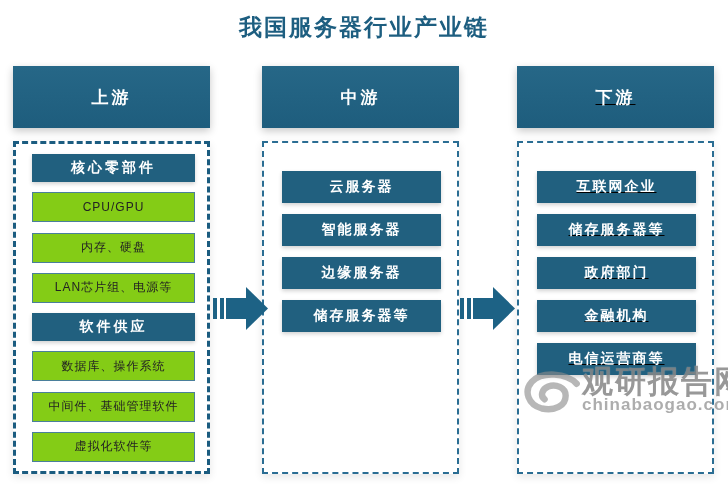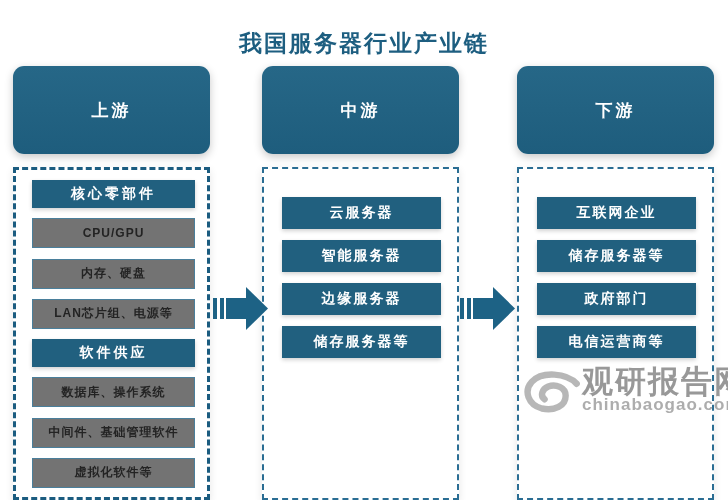--- a/index.html
+++ b/index.html
@@ -1,55 +1,54 @@
 <!DOCTYPE html>
 <html><head>
 <meta charset="utf-8">
 <style>
   html,body { margin:0; padding:0; background:#ffffff; }
   .canvas {
     position:relative; width:728px; height:500px; background:#ffffff;
     overflow:hidden; font-family:"Liberation Sans", sans-serif;
   }
   .title {
-    position:absolute; top:28px; left:0; width:100%; text-align:center;
+    position:absolute; top:12px; left:0; width:100%; text-align:center;
     font-size:23px; font-weight:bold; color:#1d5e80; letter-spacing:2px;
     font-family:Liberation Serif, serif; margin:0;
   }
   .col { position:absolute; top:66px; width:197px; }
   .col-left  { left:13px; }
   .col-mid   { left:262px; }
-  .col-right { left:517px; }
+  .col-right { left:517px;text-decoration:underline; }
   .col-header {
-    height:88px; background:linear-gradient(180deg,#266787,#1e5d7d);
+    height:62px; background:linear-gradient(180deg,#266787,#1e5d7d);
     color:#fff; display:flex; align-items:center; justify-content:center;
     font-size:17px; font-weight:bold; letter-spacing:3px;
     box-shadow:0 3px 8px rgba(0,0,0,0.22);
-    border-radius:11px;
   }
   .dashed-box {
     margin-top:13px; height:333px; background:#fff; box-sizing:border-box;
     box-shadow:0 3px 8px rgba(0,0,0,0.10);
   }
   .thick { border:3px dashed #1b5c80; }
   .thin  { border:2px dashed #2a6d93; }
   .stack-upstream {
     height:100%; box-sizing:border-box; padding:10px 12px 9px 16px;
     display:flex; flex-direction:column; justify-content:space-between;text-align:right;
   }
   .group-header {
     background:#21607f; color:#fff; height:28px; flex:0 0 28px;
     display:flex; align-items:center; justify-content:center;
     font-size:14px; font-weight:bold; letter-spacing:3px;
     box-shadow:0 2px 4px rgba(0,0,0,0.18);
   }
   .white-item {
-    background:#737373; border:1px solid #4a7f9b; height:30px; flex:0 0 30px;
+    background:#84cc16; border:1px solid #4a7f9b; height:30px; flex:0 0 30px;
     box-sizing:border-box; display:flex; align-items:center; justify-content:center;
-    font-size:12px; font-weight:bold; color:#232323; letter-spacing:1px;
+    font-size:12px; font-weight:normal; color:#232323; letter-spacing:1px;
   }
   .stack-flow {
     height:100%; box-sizing:border-box; padding:28px 16px 0 18px;
     display:flex; flex-direction:column; gap:11px;
   }
   .teal-item {
     background:#21607f; color:#fff; height:32px; flex:0 0 32px;
     display:flex; align-items:center; justify-content:center;
     font-size:14px; font-weight:bold; letter-spacing:2px;
     box-shadow:0 2px 4px rgba(0,0,0,0.18);
@@ -110,20 +109,21 @@
     </div>
   </div>
 
   <div class="col col-right">
     <div class="col-header">下游</div>
     <div class="dashed-box thin">
       <div class="stack-flow">
         <div class="teal-item">互联网企业</div>
         <div class="teal-item">储存服务器等</div>
         <div class="teal-item">政府部门</div>
+        <div class="teal-item">金融机构</div>
         <div class="teal-item">电信运营商等</div>
       </div>
     </div>
   </div>
 
   <div class="flow-arrow arrow-1">
     <svg width="55" height="49" viewBox="0 0 55 49" xmlns="http://www.w3.org/2000/svg">
       <g fill="#1d6285">
         <rect x="0" y="14" width="4" height="21"></rect>
         <rect x="7" y="14" width="4" height="21"></rect>

